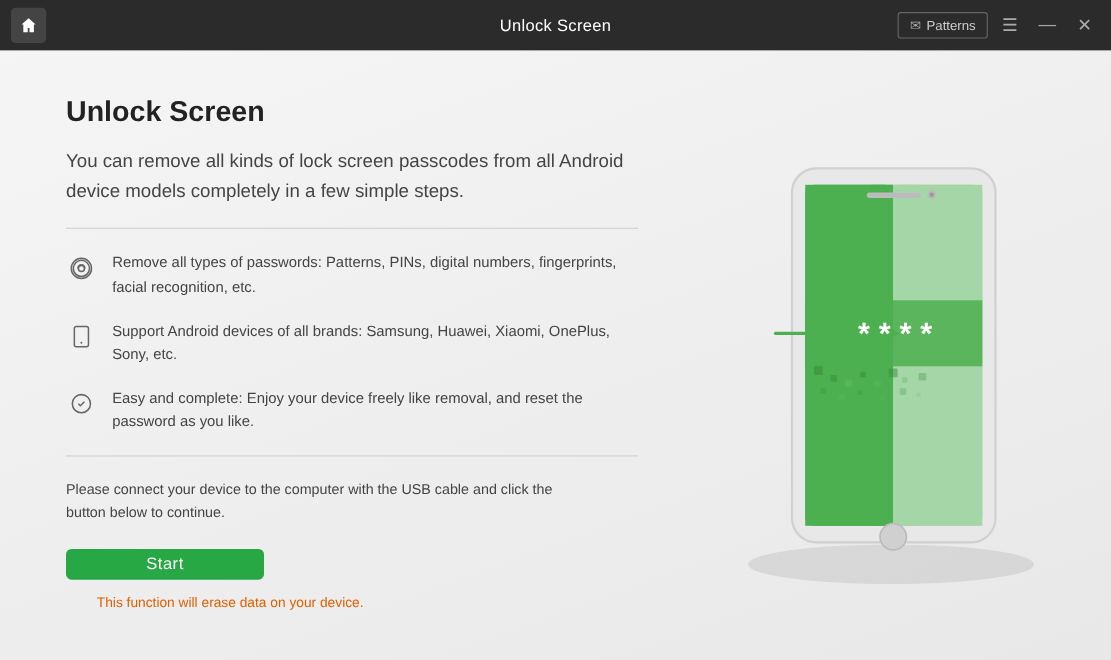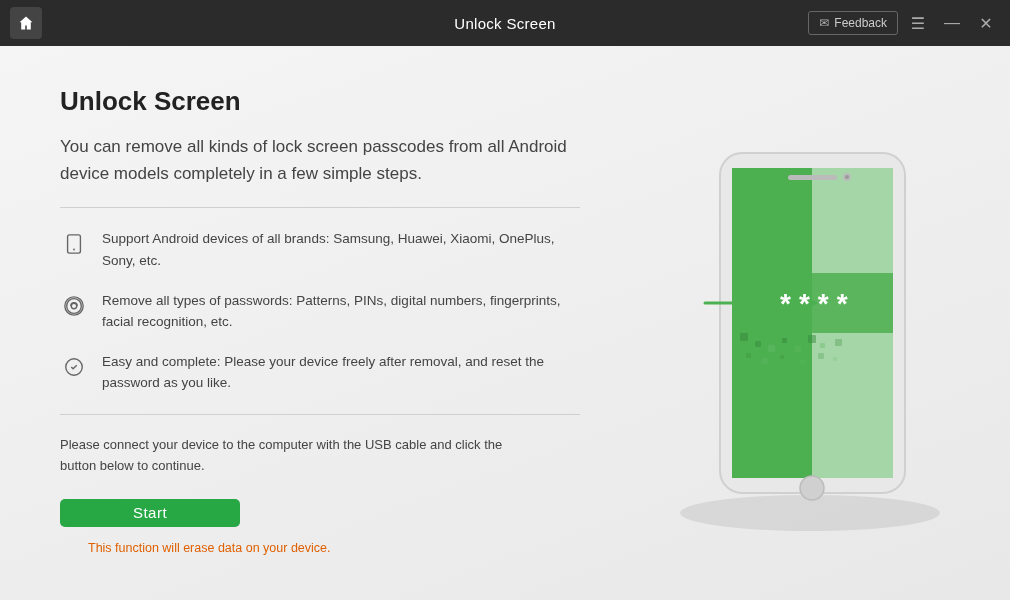--- a/index.html
+++ b/index.html
@@ -215,64 +215,64 @@
     <svg viewBox="0 0 20 20" xmlns="http://www.w3.org/2000/svg">
       <path d="M10 2L2 9h2v9h5v-5h2v5h5V9h2L10 2z"></path>
     </svg>
   </div>
 
   <div class="title">Unlock Screen</div>
 
   <div class="right-controls">
     <button class="feedback-btn">
       <span class="mail-icon">✉</span>
-      <span>Feedback</span>
+      <span>Patterns</span>
     </button>
     <button class="win-btn">☰</button>
     <button class="win-btn">—</button>
     <button class="win-btn close">✕</button>
   </div>
 </div>
 
 <div id="main">
   <div id="content">
     <h1 class="page-title">Unlock Screen</h1>
     <p class="description">You can remove all kinds of lock screen passcodes from all Android device models completely in a few simple steps.</p>
 
     <hr class="divider">
 
     <ul class="features-list">
-      <li>
-        <div class="feature-icon">
-          <svg viewBox="0 0 24 24" xmlns="http://www.w3.org/2000/svg">
-            <rect x="5" y="2" width="14" height="20" rx="2" ry="2"></rect>
-            <line x1="12" y1="18" x2="12" y2="18" stroke-linecap="round" stroke-width="2"></line>
-          </svg>
-        </div>
-        <span class="feature-text">Support Android devices of all brands: Samsung, Huawei, Xiaomi, OnePlus, Sony, etc.</span>
-      </li>
       <li>
         <div class="feature-icon">
           <svg viewBox="0 0 24 24" xmlns="http://www.w3.org/2000/svg">
             <circle cx="12" cy="12" r="3"></circle>
             <path d="M12 2C6.48 2 2 6.48 2 12s4.48 10 10 10 10-4.48 10-10S17.52 2 12 2zm0 18c-4.41 0-8-3.59-8-8s3.59-8 8-8 8 3.59 8 8-3.59 8-8 8z"></path>
             <path d="M8.5 12c0-1.93 1.57-3.5 3.5-3.5"></path>
             <path d="M12 8.5c1.93 0 3.5 1.57 3.5 3.5"></path>
           </svg>
         </div>
         <span class="feature-text">Remove all types of passwords: Patterns, PINs, digital numbers, fingerprints, facial recognition, etc.</span>
       </li>
       <li>
         <div class="feature-icon">
           <svg viewBox="0 0 24 24" xmlns="http://www.w3.org/2000/svg">
+            <rect x="5" y="2" width="14" height="20" rx="2" ry="2"></rect>
+            <line x1="12" y1="18" x2="12" y2="18" stroke-linecap="round" stroke-width="2"></line>
+          </svg>
+        </div>
+        <span class="feature-text">Support Android devices of all brands: Samsung, Huawei, Xiaomi, OnePlus, Sony, etc.</span>
+      </li>
+      <li>
+        <div class="feature-icon">
+          <svg viewBox="0 0 24 24" xmlns="http://www.w3.org/2000/svg">
             <circle cx="12" cy="12" r="9"></circle>
             <polyline points="9,12 11,14 15,10"></polyline>
           </svg>
         </div>
-        <span class="feature-text">Easy and complete: Please your device freely after removal, and reset the password as you like.</span>
+        <span class="feature-text">Easy and complete: Enjoy your device freely like removal, and reset the password as you like.</span>
       </li>
     </ul>
 
     <hr class="divider2">
 
     <p class="connect-text">Please connect your device to the computer with the USB cable and click the button below to continue.</p>
 
     <button class="start-btn">Start</button>
 
     <p class="warning-text">This function will erase data on your device.</p>

